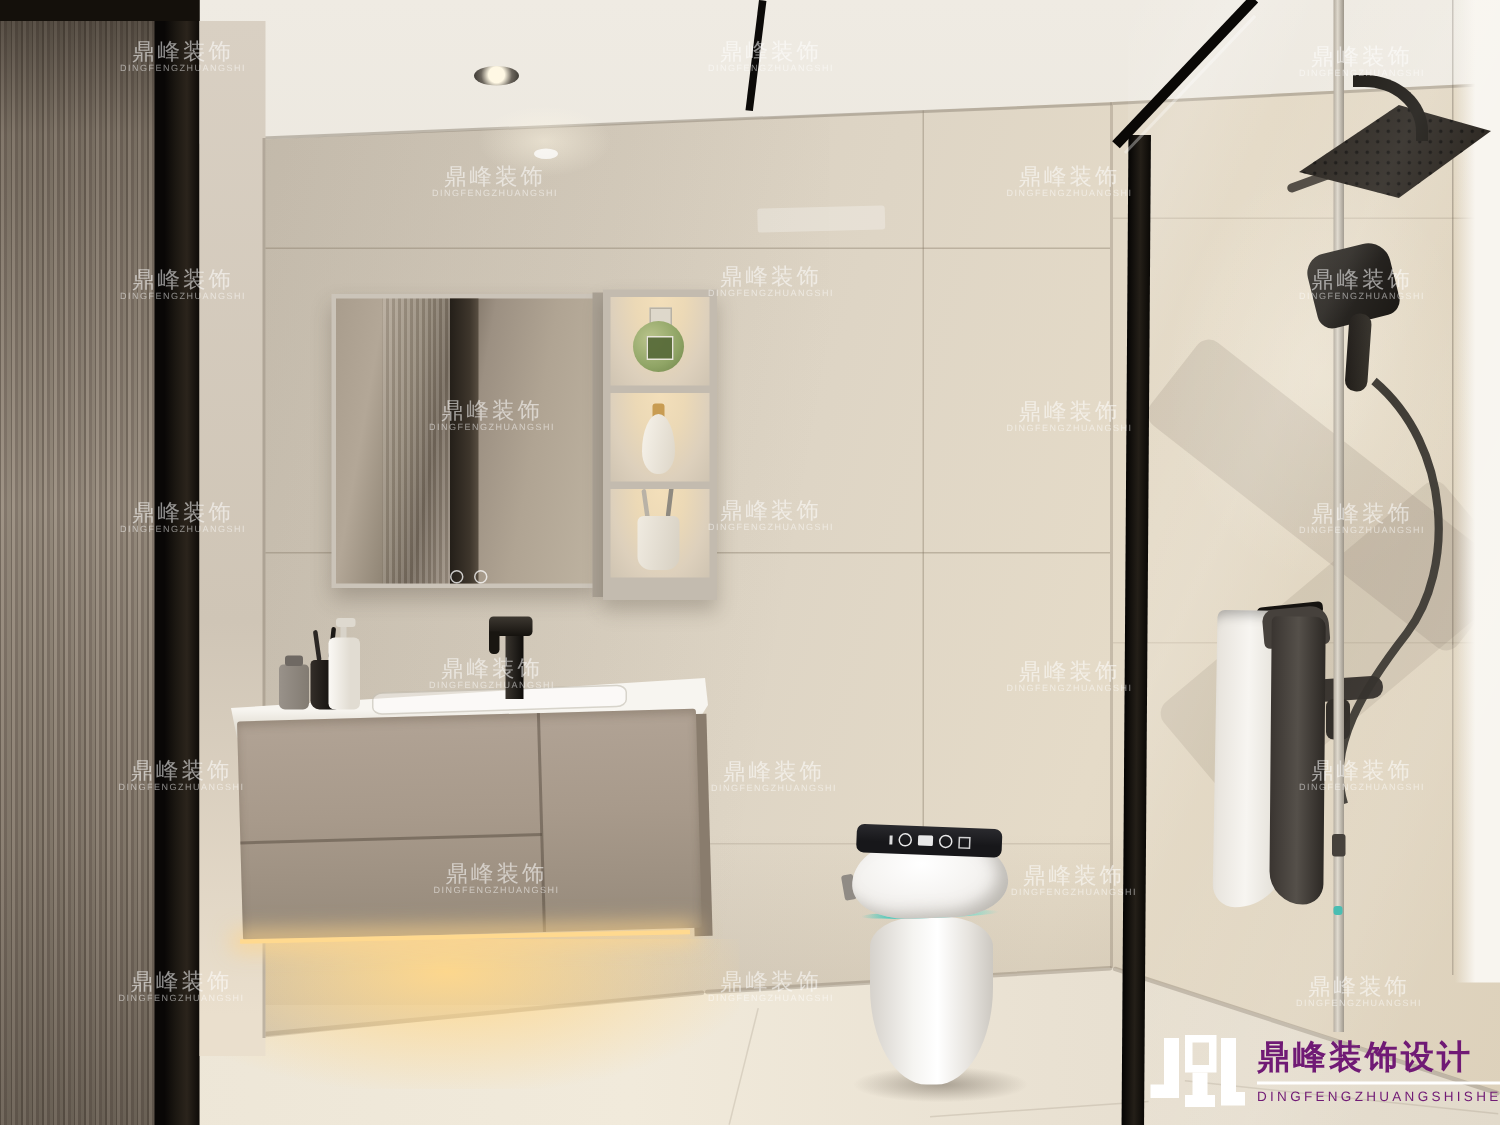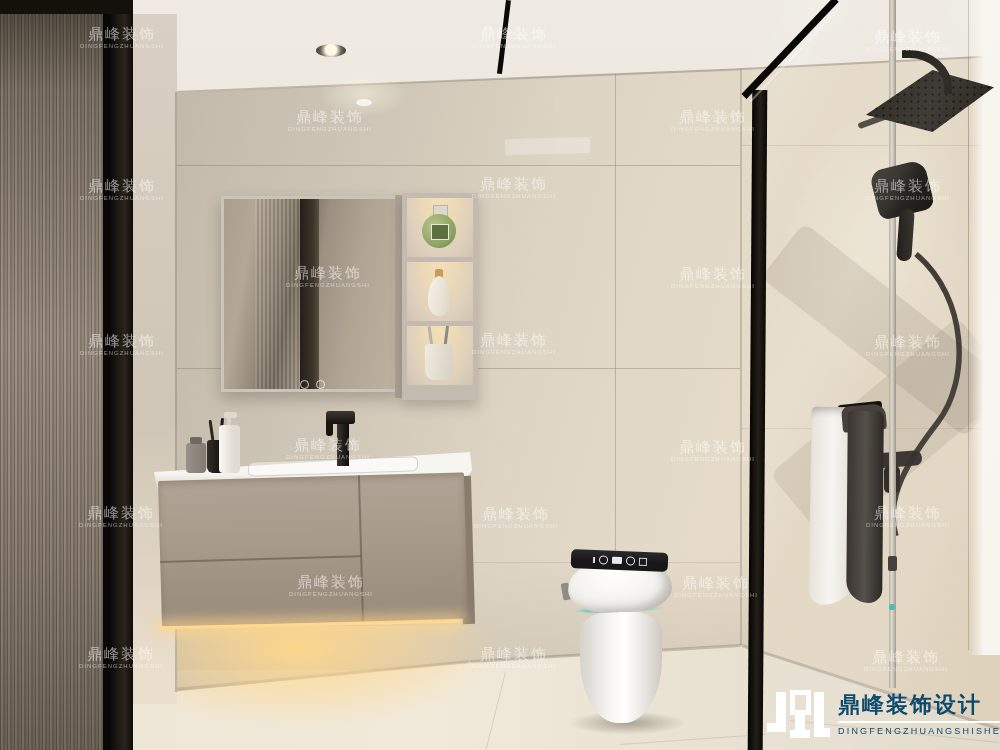--- a/index.html
+++ b/index.html
@@ -156,21 +156,21 @@
     transform:rotate(-46.5deg);transform-origin:left center;}
   .frame-rail-hi{left:750px;top:101px;width:126px;height:2px;background:rgba(255,255,255,.35);
     transform:rotate(-46.5deg);transform-origin:left center;}
   
   .wm{position:absolute;transform:translate(-50%,-50%);text-align:center;color:#fff;opacity:.55;
     pointer-events:none;line-height:1.1;white-space:nowrap;}
   .wm .cn{display:block;font-family:"DejaVu Serif","Liberation Serif",serif;font-size:15px;letter-spacing:2px;}
   .wm .en{display:block;font-size:6px;letter-spacing:1px;opacity:.9;}
   .title{left:22px;top:706px;color:#fff;font-family:"DejaVu Serif","Liberation Serif",serif;
     font-size:27px;letter-spacing:3px;text-shadow:0 1px 3px rgba(0,0,0,.35);}
-  .logo{left:762px;top:686px;width:238px;height:60px;color:#0c4a6e;}
+  .logo{left:762px;top:686px;width:238px;height:60px;color:#701a75;}
   .logo .p{position:absolute;background:#fff;}
   .logo-box{position:absolute;left:28px;top:4px;width:11px;height:15px;border:5px solid #fff;background:transparent;}
   .logo-cn{position:absolute;left:76px;top:4px;width:164px;overflow:hidden;white-space:nowrap;
     font-size:22px;font-weight:700;letter-spacing:2px;font-family:"DejaVu Serif","Liberation Serif",serif;}
   .logo-div{position:absolute;left:76px;top:35px;width:162px;height:2px;background:#fff;}
   .logo-en{position:absolute;left:76px;top:40px;width:162px;overflow:hidden;white-space:nowrap;
     font-size:9px;letter-spacing:2.2px;}
 </style>
 </head>
 <body>

